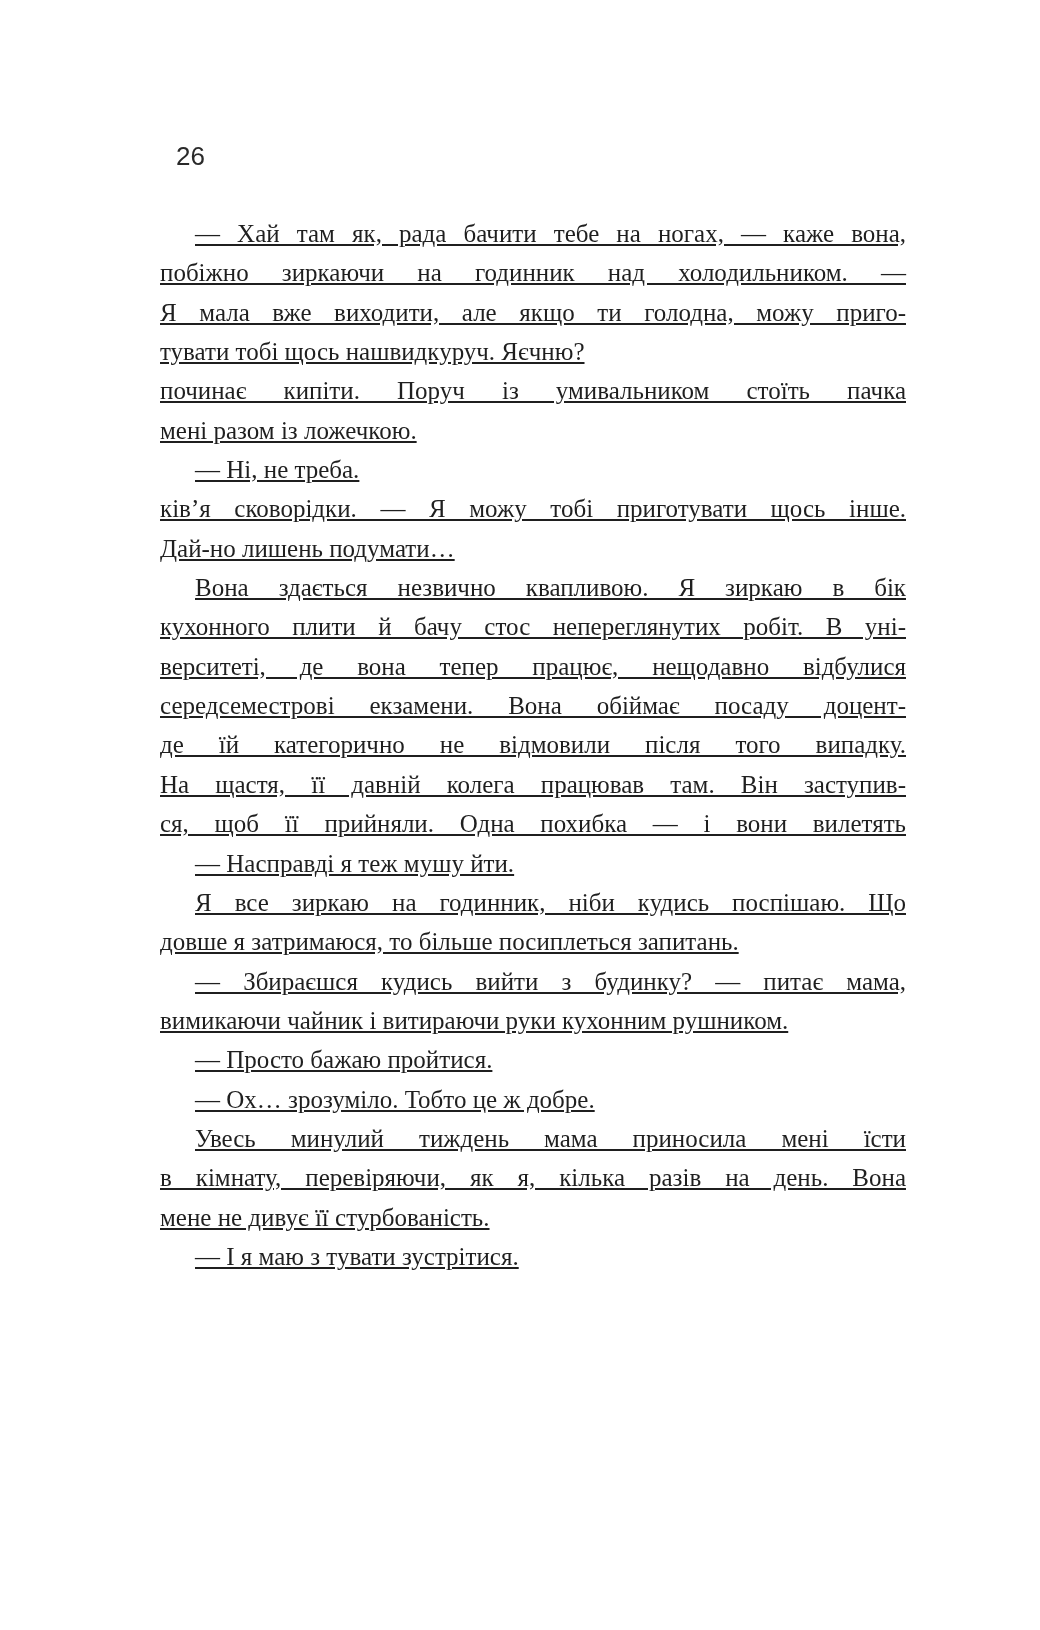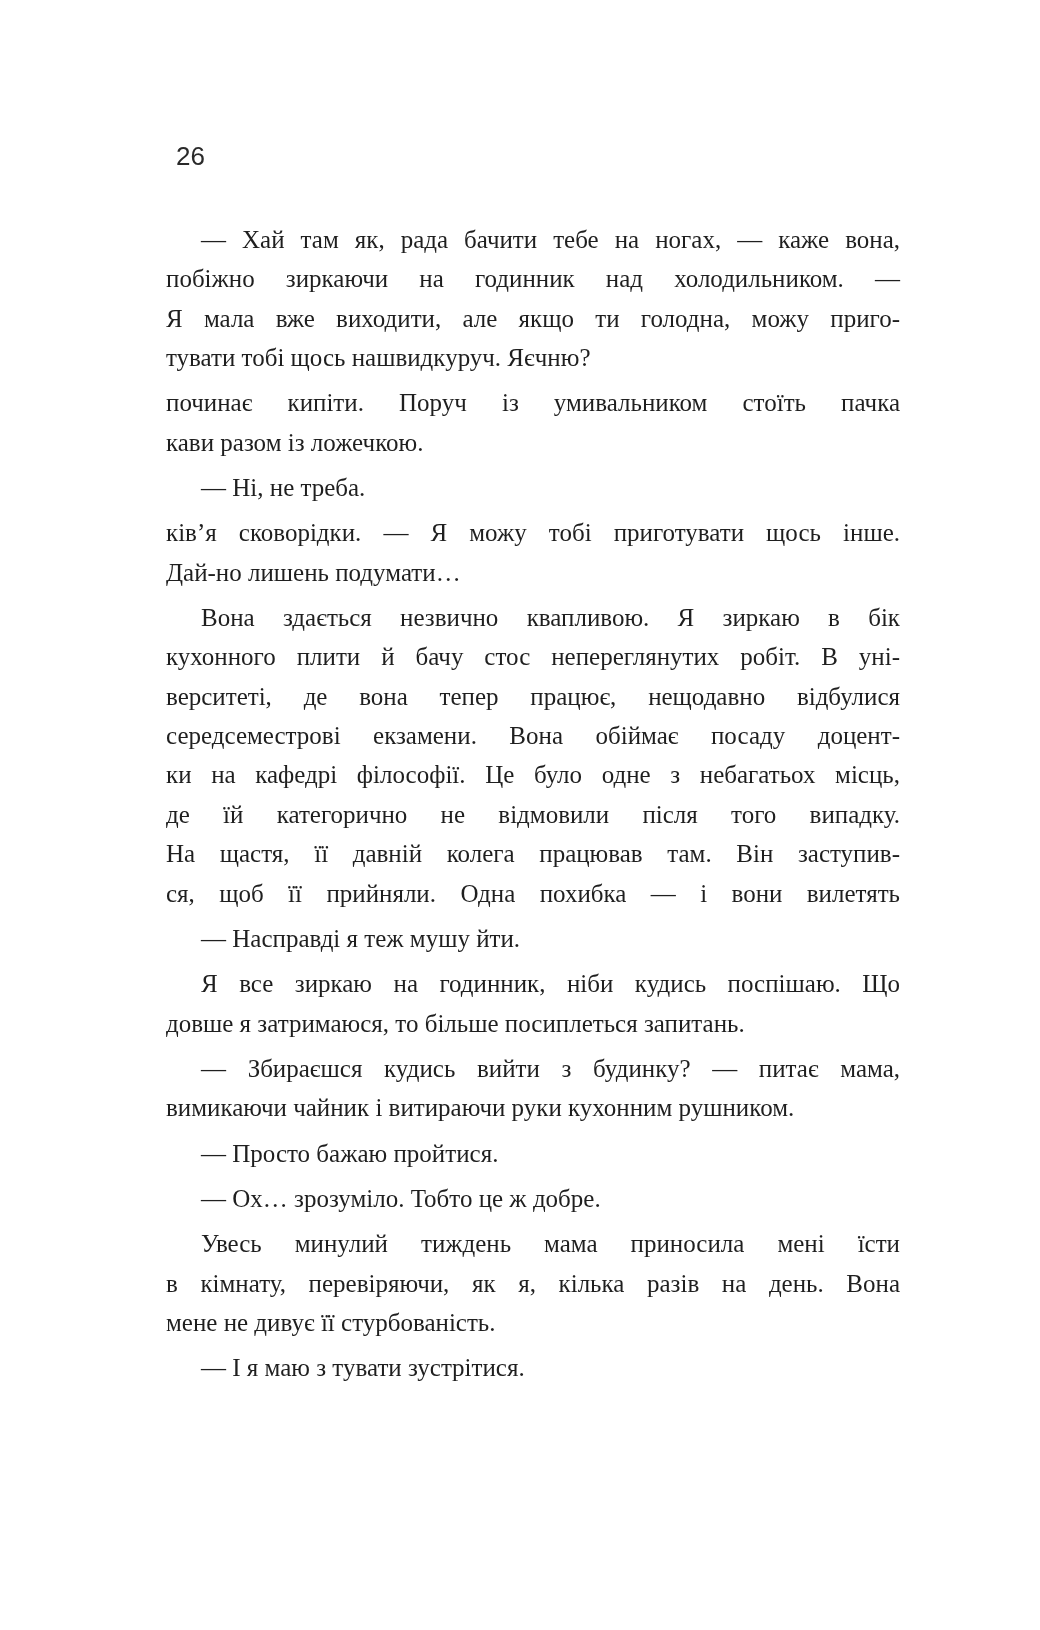--- a/index.html
+++ b/index.html
@@ -27,22 +27,23 @@
     position: absolute;
     left: 160px;
     top: 214px;
     width: 746px;
     font-family: "Liberation Serif", "DejaVu Serif", serif;
     font-size: 25px;
     line-height: 39.35px;
     color: #1f1f1f;
   }
   .para {
-    margin: 6px;
+    margin: 0;
     padding: 0;
+    text-decoration: underline;
   }
   .line {
     text-align: justify;
     text-align-last: justify;
     text-justify: inter-word;
     white-space: normal;
   }
   .line.para-first {
     text-indent: 35px;
   }
@@ -57,35 +58,34 @@
   <div class="pagenum">26</div>
   <div class="text-block" style="color: rgb(31, 31, 31);">
       <div class="para">
         <div class="line para-first">— Хай там як, рада бачити тебе на ногах, — каже вона,</div>
         <div class="line">побіжно зиркаючи на годинник над холодильником. —</div>
         <div class="line">Я мала вже виходити, але якщо ти голодна, можу приго-</div>
         <div class="line para-last">тувати тобі щось нашвидкуруч. Яєчню?</div>
       </div>
       <div class="para">
         <div class="line">починає кипіти. Поруч із умивальником стоїть пачка</div>
-        <div class="line para-last">кави разом із ложечкою.</div>
+        <div class="line para-last">мені разом із ложечкою.</div>
       </div>
       <div class="para">
         <div class="line para-first para-last">— Ні, не треба.</div>
       </div>
       <div class="para">
         <div class="line">ків’я сковорідки. — Я можу тобі приготувати щось інше.</div>
         <div class="line para-last">Дай-но лишень подумати…</div>
       </div>
       <div class="para">
         <div class="line para-first">Вона здається незвично квапливою. Я зиркаю в бік</div>
         <div class="line">кухонного плити й бачу стос непереглянутих робіт. В уні-</div>
         <div class="line">верситеті, де вона тепер працює, нещодавно відбулися</div>
         <div class="line">середсеместрові екзамени. Вона обіймає посаду доцент-</div>
-        <div class="line">ки на кафедрі філософії. Це було одне з небагатьох місць,</div>
         <div class="line">де їй категорично не відмовили після того випадку.</div>
         <div class="line">На щастя, її давній колега працював там. Він заступив-</div>
         <div class="line">ся, щоб її прийняли. Одна похибка — і вони вилетять</div>
       </div>
       <div class="para">
         <div class="line para-first para-last">— Насправді я теж мушу йти.</div>
       </div>
       <div class="para">
         <div class="line para-first">Я все зиркаю на годинник, ніби кудись поспішаю. Що</div>
         <div class="line para-last">довше я затримаюся, то більше посиплеться запитань.</div>

